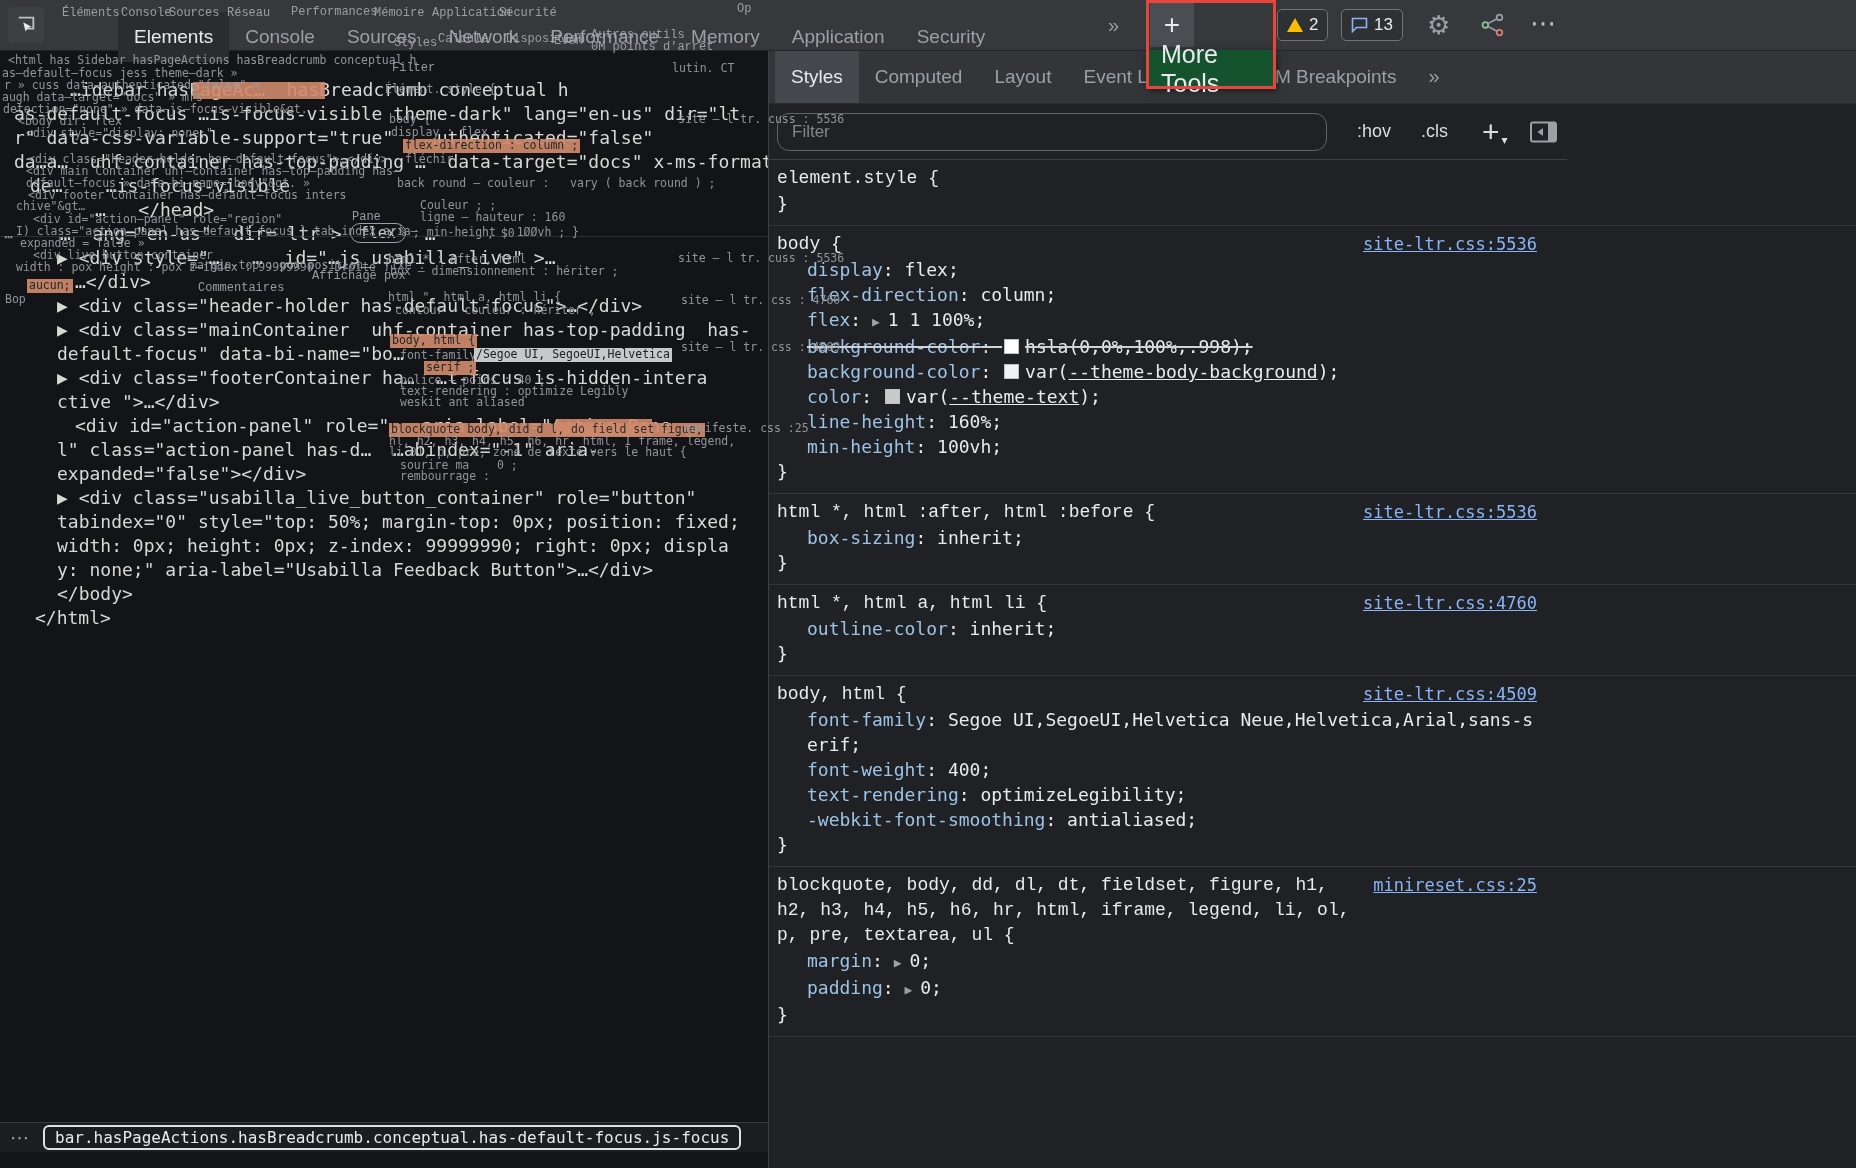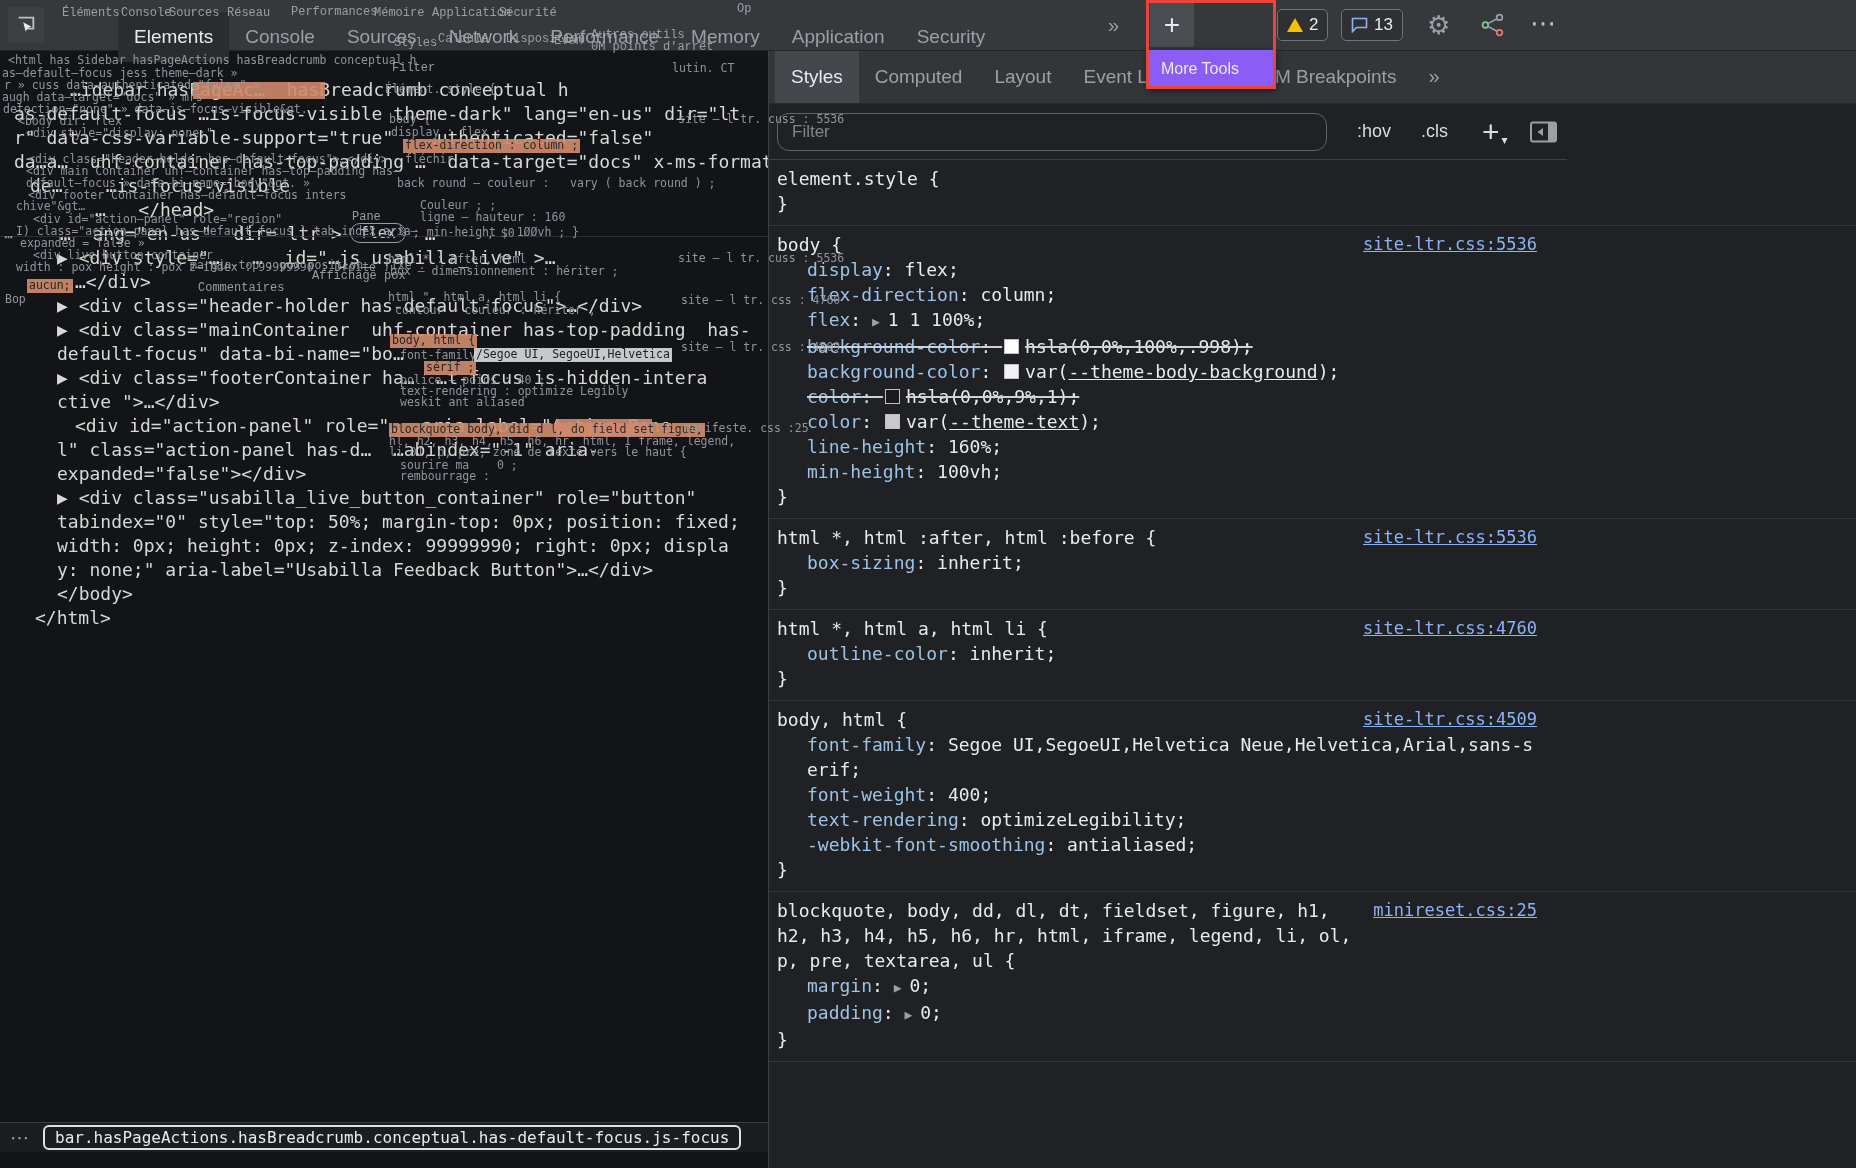--- a/index.html
+++ b/index.html
@@ -53,32 +53,32 @@
           color:#e8eaed;padding:0 14px;font:17px "Liberation Sans",sans-serif;outline:none;}
   .filter::placeholder{color:#80868b;}
   .tbtn{margin-left:30px;font-size:18px;color:#dadce0;}
   .plus2{margin-left:34px;font-size:30px;color:#dadce0;line-height:1;}
   .caret{color:#dadce0;font-size:12px;align-self:flex-end;margin:0 0 12px 2px;}
   .dock{margin-left:22px;}
   #rules{font:18px/25px "DejaVu Sans Mono",monospace;color:#e8eaed;}
   .rule{border-bottom:1px solid #343639;padding:6px 0 9px 0;overflow:hidden;}
   .rhead,.pline,.rclose{padding-left:8px;width:772px;box-sizing:border-box;}
   .srclink{float:right;color:#8ab4f8;text-decoration:underline;margin-right:4px;font-size:17px;}
-  .sel2{color:#e8eaed;display:inline-block;max-width:575px;vertical-align:top;}
+  .sel2{color:#e8eaed;display:inline-block;max-width:575px;vertical-align:top;font-family:Liberation Mono, monospace;}
   .pline{padding-left:38px;word-break:break-all;}
   .pname{color:#9cc3e6;}
   .pval{color:#e8eaed;}
   .struck{text-decoration:line-through;text-decoration-thickness:2px;color:#d0d2d6;}
   .swatch{display:inline-block;width:13px;height:13px;border:1px solid #bdc1c6;margin:0 6px 0 2px;
           vertical-align:-1px;}
   .varlink{text-decoration:underline;color:#e8eaed;}
   .exp{color:#9aa0a6;font-size:13px;}
   
-  .popup{position:absolute;left:1148px;top:50px;width:128px;height:38px;background:#8b5cf6;
-         color:#e8eaed;font-size:16px;display:flex;align-items:center;padding-left:13px;
+  .popup{position:absolute;left:1148px;top:50px;width:128px;height:38px;background:#14532d;
+         color:#e8eaed;font-size:25px;display:flex;align-items:center;padding-left:13px;
          box-shadow:0 2px 8px rgba(0,0,0,.55);z-index:40;box-sizing:border-box;}
   .redbox{position:absolute;left:1146px;top:0;width:130px;height:89px;border:3px solid #e8453c;
           z-index:50;pointer-events:none;box-sizing:border-box;}
   
   #ghosts{position:absolute;inset:0;pointer-events:none;z-index:30;}
   .ghost{position:absolute;font:11.5px/1.2 "DejaVu Sans Mono",monospace;color:#9b9fa4;
          white-space:pre;opacity:.92;}
   .ghost.s{font-family:Liberation Mono, monospace;font-size:12px;color:#a3a7ac;}
   .ghost.hl{background:#cf8a6b;color:#26272b;padding:0 2px;}
   .ghost.lt{background:#d7d8da;color:#222;padding:0 2px;}
@@ -165,21 +165,20 @@
           <div class="rhead"><span class="sel2">element.style {</span></div>
           <div class="rclose">}</div>
         </div>
         <div class="rule">
           <div class="rhead"><a class="srclink">site-ltr.css:5536</a><span class="sel2">body {</span></div>
           <div class="pline"><span class="pname">display</span>: <span class="pval">flex;</span></div>
           <div class="pline"><span class="pname">flex-direction</span>: <span class="pval">column;</span></div>
           <div class="pline"><span class="pname">flex</span>: <span class="exp">▶ </span><span class="pval">1 1 100%;</span></div>
           <div class="pline struck"><span class="pname">background-color</span>: <span class="swatch" style="background: rgb(255, 255, 255);"></span><span class="pval">hsla(0,0%,100%,.998);</span></div>
           <div class="pline"><span class="pname">background-color</span>: <span class="swatch" style="background: rgb(242, 242, 242);"></span><span class="pval">var(<span class="varlink">--theme-body-background</span>);</span></div>
-          <div class="pline struck"><span class="pname">color</span>: <span class="swatch" style="background: rgb(26, 26, 26);"></span><span class="pval">hsla(0,0%,9%,1);</span></div>
           <div class="pline"><span class="pname">color</span>: <span class="swatch" style="background: rgb(201, 201, 201);"></span><span class="pval">var(<span class="varlink">--theme-text</span>);</span></div>
           <div class="pline"><span class="pname">line-height</span>: <span class="pval">160%;</span></div>
           <div class="pline"><span class="pname">min-height</span>: <span class="pval">100vh;</span></div>
           <div class="rclose">}</div>
         </div>
         <div class="rule">
           <div class="rhead"><a class="srclink">site-ltr.css:5536</a><span class="sel2">html *, html :after, html :before {</span></div>
           <div class="pline"><span class="pname">box-sizing</span>: <span class="pval">inherit;</span></div>
           <div class="rclose">}</div>
         </div>

